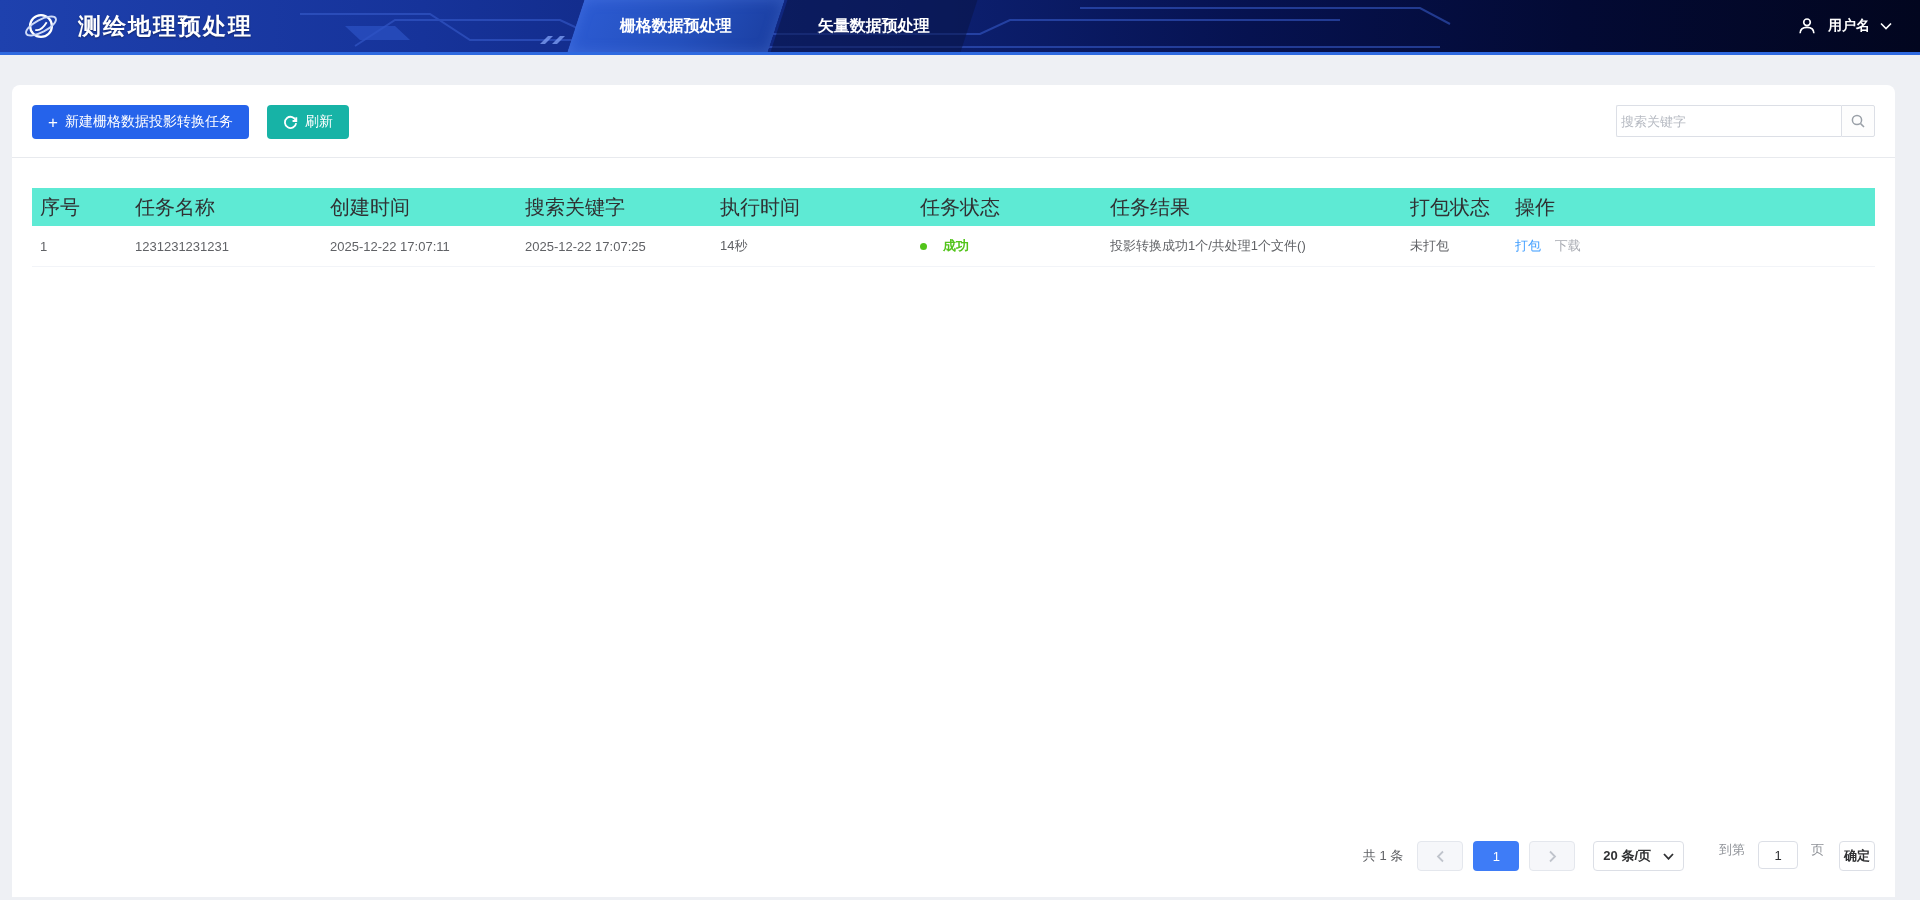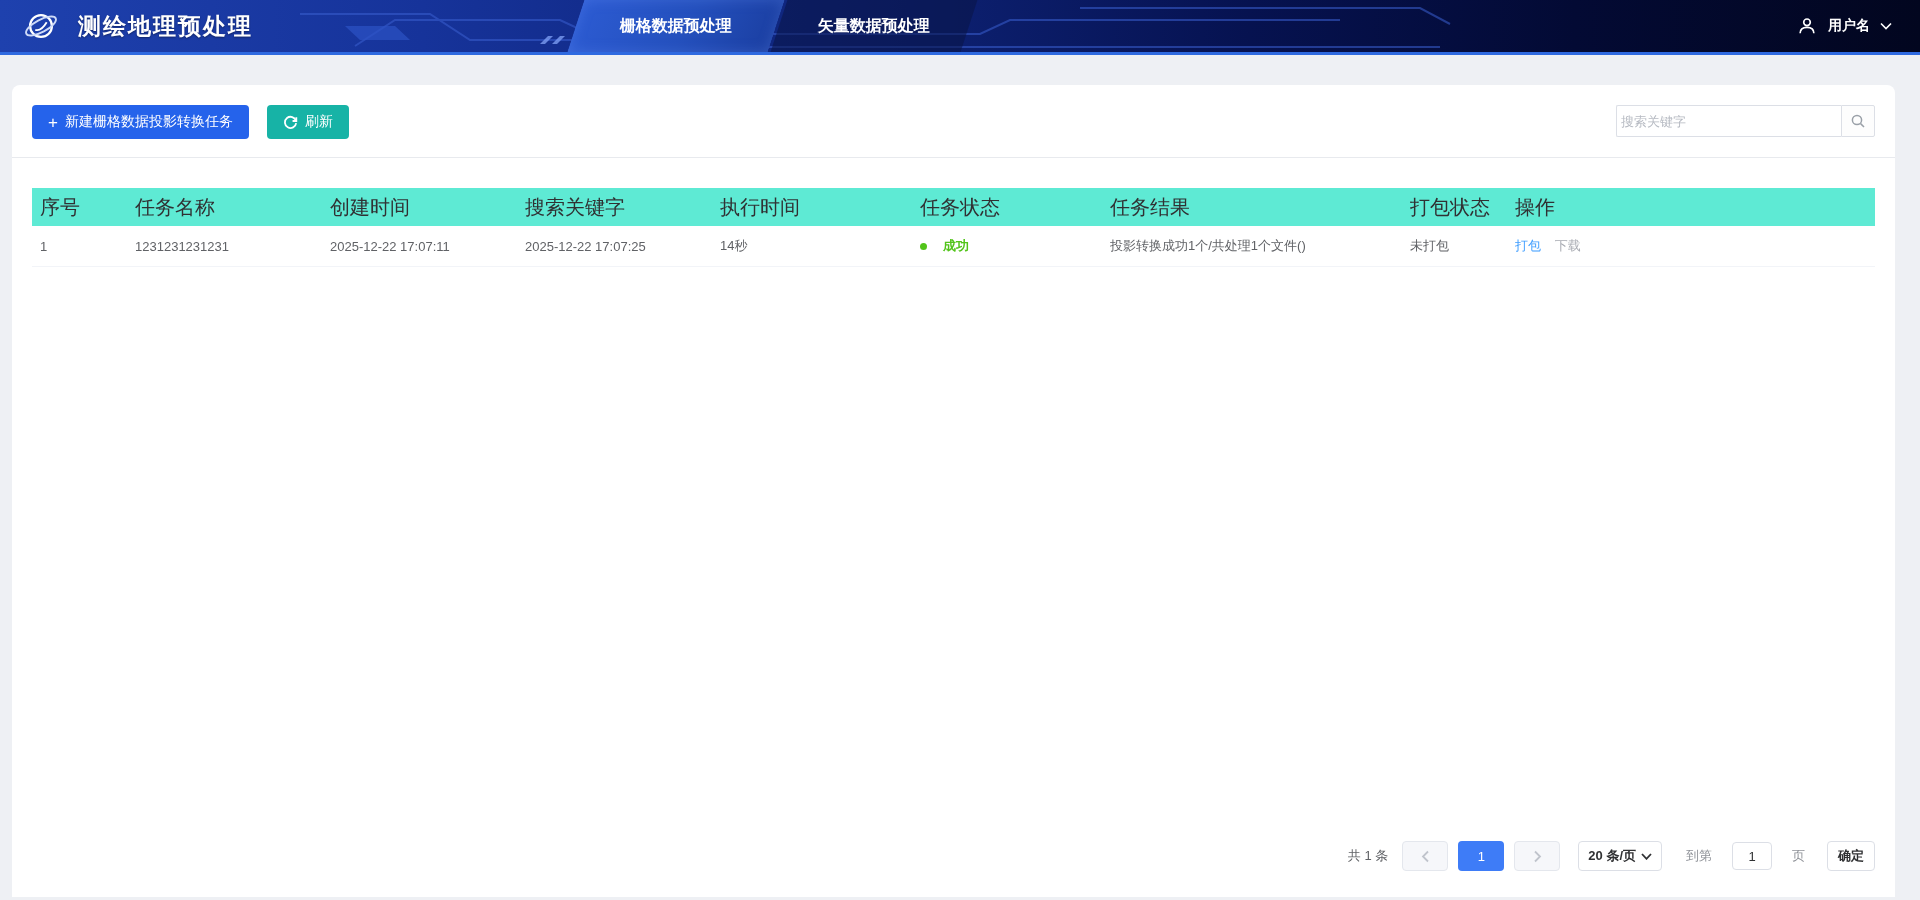--- a/index.html
+++ b/index.html
@@ -70,28 +70,28 @@
 
   
   .pagination { margin-top:auto; padding:0 20px 26px 0; display:flex; justify-content:flex-end;
     align-items:center; gap:10px; }
   .pg-total { font-size:13px; color:#606266; margin-right:4px;text-align:center; }
   .pg-btn { width:46px; height:30px; border:1px solid #e4e7ed; background:#f6f7fa;
     border-radius:4px; display:flex; align-items:center; justify-content:center; cursor:pointer; }
   .pg-page { width:46px; height:30px; border:none; background:#3e7cf7; color:#fff;
     border-radius:4px; font-size:13px; display:flex; align-items:center; justify-content:center; cursor:pointer; }
   .pg-select { height:30px; border:1px solid #dcdfe6; border-radius:4px; background:#fff;
-    display:flex; align-items:center; gap:5px; padding:0 9px; font-size:13px; font-weight:bold;
+    display:flex; align-items:center; gap:12px; padding:0 9px; font-size:13px; font-weight:bold;
     color:#303133; cursor:pointer; margin-left:8px; }
-  .pg-goto { display:flex; align-items:center; gap:20px; margin-left:14px; }
+  .pg-goto { display:flex; gap:13px; margin-left:25px; }
   .pg-goto-label { font-size:13px; color:#909399; }
   .pg-input { width:40px; height:28px; border:1px solid #dcdfe6; border-radius:4px;
     text-align:center; font-size:13px; color:#303133; outline:none; font-family:inherit; }
   .pg-confirm { height:30px; border:1px solid #dcdfe6; background:#fff; border-radius:4px;
-    padding:0 10px; font-size:13px; font-weight:bold; color:#303133; cursor:pointer;
+    padding:0 4px; font-size:13px; font-weight:bold; color:#303133; cursor:pointer;
     font-family:inherit; margin-left:2px; }
 </style>
 </head>
 <body>
 
 <div class="header">
   <svg class="deco-svg" viewBox="0 0 1920 52" preserveAspectRatio="none">
     <g stroke="#3a5fd0" stroke-width="2" fill="none" opacity="0.55">
       <path d="M300 14 L430 14 L470 40 L690 40"></path>
       <path d="M355 46 L395 20 L560 20 L590 34 L980 34 L1010 20 L1340 20"></path>

